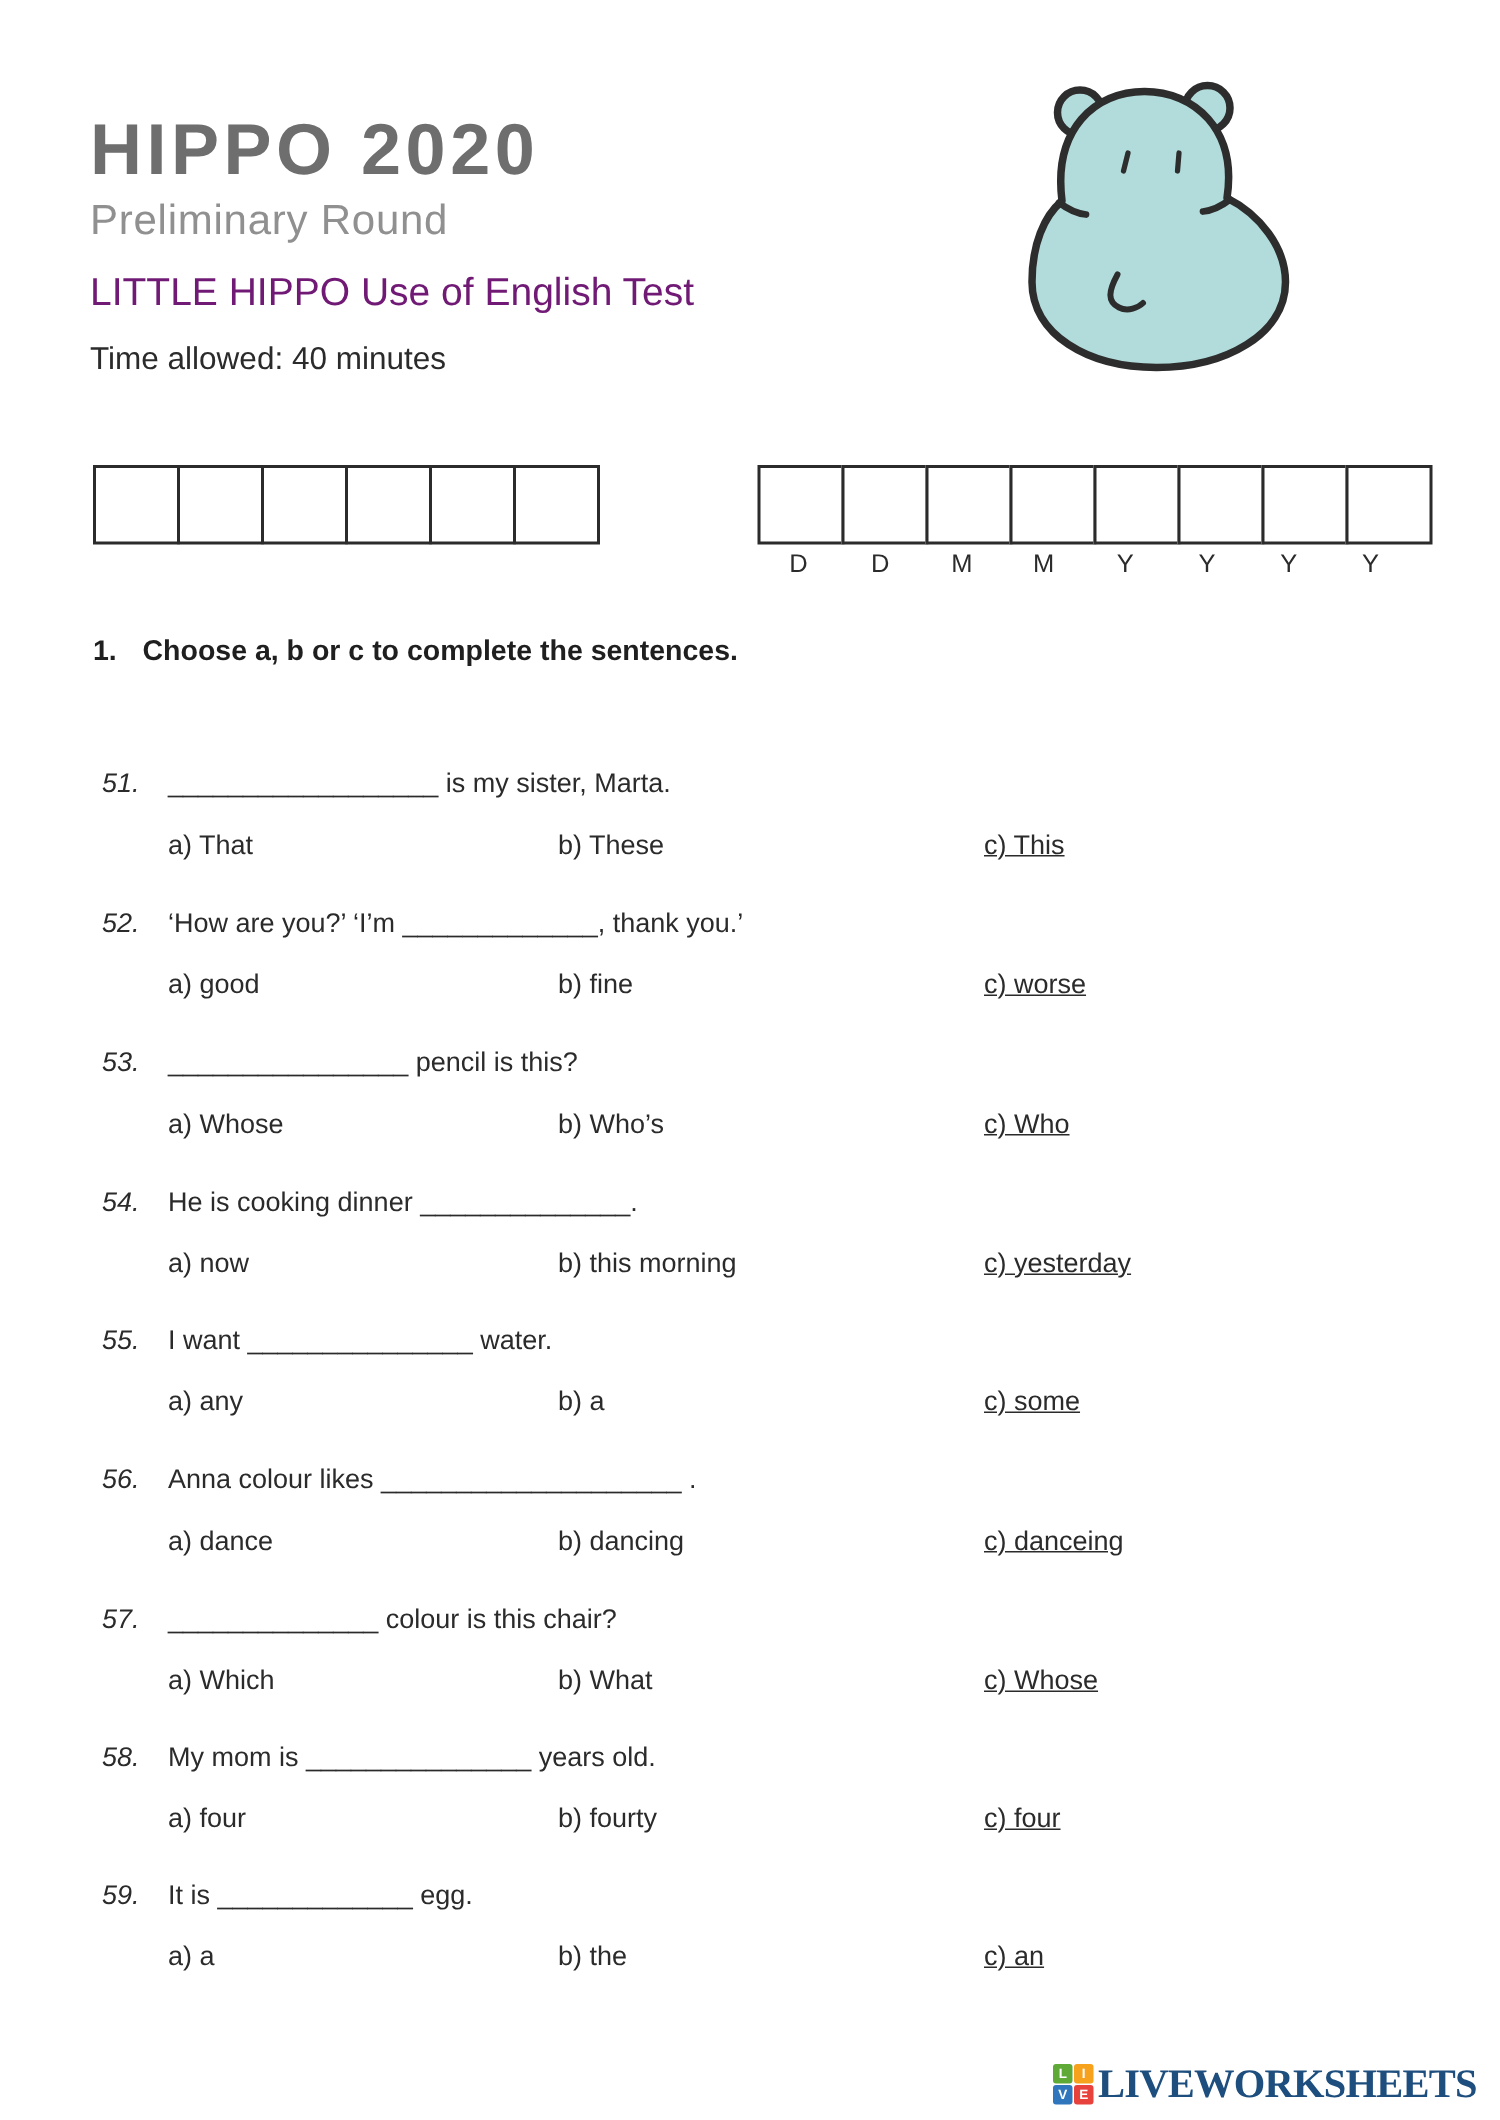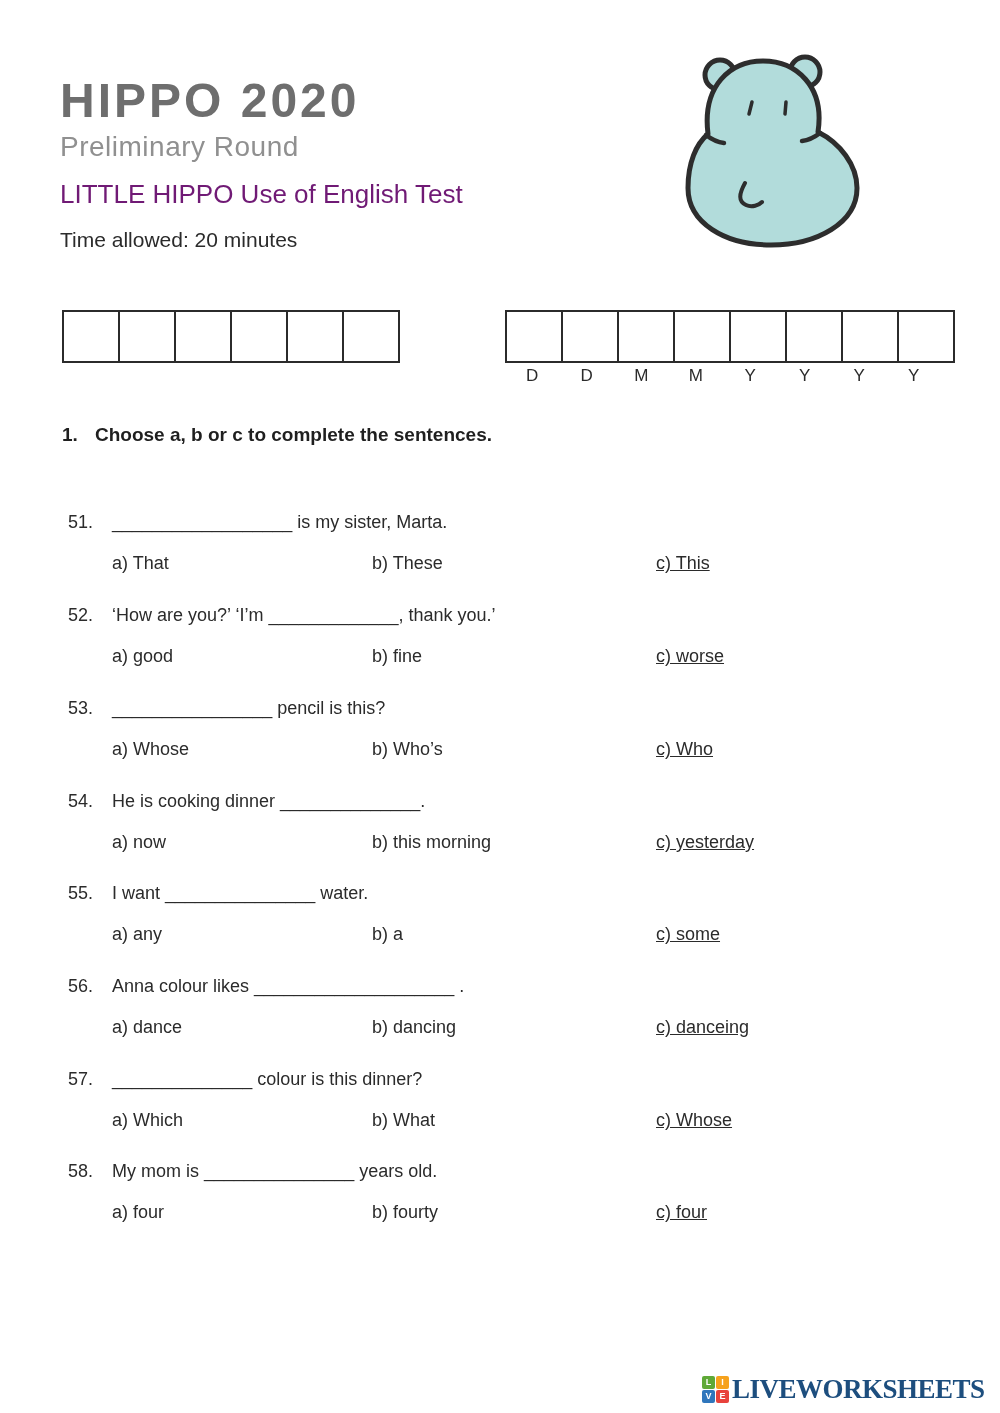--- a/index.html
+++ b/index.html
@@ -38,21 +38,21 @@
   .letterrow{position:absolute;left:505px;top:366px;display:flex;}
   .letter{
     width:54.5px;text-align:center;font-size:17px;color:#2b2b2b;
   }
   
   .sec{position:absolute;left:0;top:424px;width:1000px;font-weight:700;font-size:19px;color:#1f1f1f;}
   .sec .n{position:absolute;left:62px;}
   .sec .t{position:absolute;left:95px;}
   
   .q{position:absolute;left:0;width:1000px;height:70px;font-size:18px;color:#2b2b2b;}
-  .qnum{position:absolute;left:68px;top:0;}
+  .qnum{position:absolute;left:68px;top:0;font-style:italic;}
   .qtext{position:absolute;left:112px;top:0;white-space:pre;}
   .opt{position:absolute;top:41px;cursor:pointer;}
   .opt-a{left:112px;}
   .opt-b{left:372px;text-align:center;}
   .opt-c{left:656px;text-decoration:underline;}
   
   .footer{position:absolute;left:702px;top:1374px;display:flex;align-items:center;}
   .tiles{
     width:27px;height:27px;display:grid;grid-template-columns:13px 13px;
     grid-template-rows:13px 13px;gap:1px;margin-right:3px;
@@ -67,21 +67,21 @@
   }
 </style>
 </head>
 <body>
 
 <div class="page">
 
   <div class="title">HIPPO 2020</div>
   <div class="subtitle">Preliminary Round</div>
   <div class="testname">LITTLE HIPPO Use of English Test</div>
-  <div class="time">Time allowed: 20 minutes</div>
+  <div class="time">Time allowed: 40 minutes</div>
 
   <svg class="hippo" viewBox="0 0 210 200">
     <circle cx="52" cy="27" r="15" fill="#b2dcdb" stroke="#2d2d2d" stroke-width="5"></circle>
     <circle cx="137" cy="24" r="15" fill="#b2dcdb" stroke="#2d2d2d" stroke-width="5"></circle>
     <path d="M 40,86
              C 34,38 62,13 95,13
              C 128,13 157,38 150,84
              C 172,95 189,117 189,140
              C 189,175 149,197 103,197
              C 57,197 20,175 20,140
@@ -167,31 +167,38 @@
   </div>
   <div class="q" style="top:976px">
     <span class="qnum">56.</span>
     <span class="qtext">Anna colour likes ____________________ .</span>
     <span class="opt opt-a">a) dance</span>
     <span class="opt opt-b">b) dancing</span>
     <span class="opt opt-c">c) danceing</span>
   </div>
   <div class="q" style="top:1069px">
     <span class="qnum">57.</span>
-    <span class="qtext">______________ colour is this dinner?</span>
+    <span class="qtext">______________ colour is this chair?</span>
     <span class="opt opt-a">a) Which</span>
     <span class="opt opt-b">b) What</span>
     <span class="opt opt-c">c) Whose</span>
   </div>
   <div class="q" style="top:1161px">
     <span class="qnum">58.</span>
     <span class="qtext">My mom is _______________ years old.</span>
     <span class="opt opt-a">a) four</span>
     <span class="opt opt-b">b) fourty</span>
     <span class="opt opt-c">c) four</span>
+  </div>
+  <div class="q" style="top:1253px">
+    <span class="qnum">59.</span>
+    <span class="qtext">It is _____________ egg.</span>
+    <span class="opt opt-a">a) a</span>
+    <span class="opt opt-b">b) the</span>
+    <span class="opt opt-c">c) an</span>
   </div>
 
   <div class="footer">
     <div class="tiles">
       <div class="tile" style="background: rgb(95, 169, 55);">L</div>
       <div class="tile" style="background: rgb(246, 162, 29);">I</div>
       <div class="tile" style="background: rgb(47, 118, 188);">V</div>
       <div class="tile" style="background: rgb(232, 66, 60);">E</div>
     </div>
     <div class="brand">LIVEWORKSHEETS</div>

